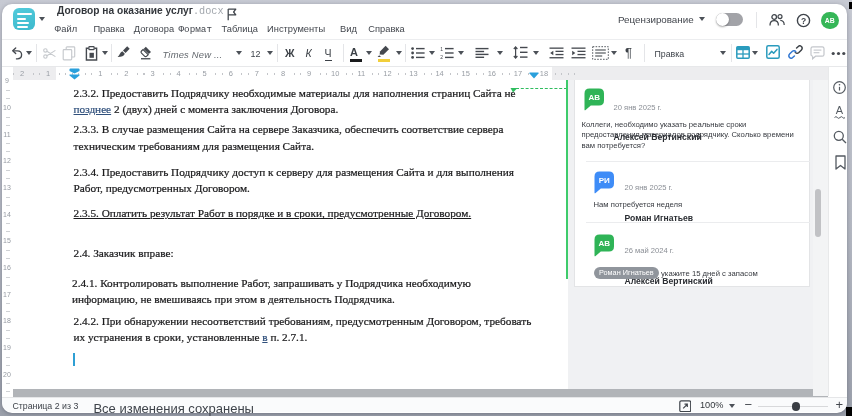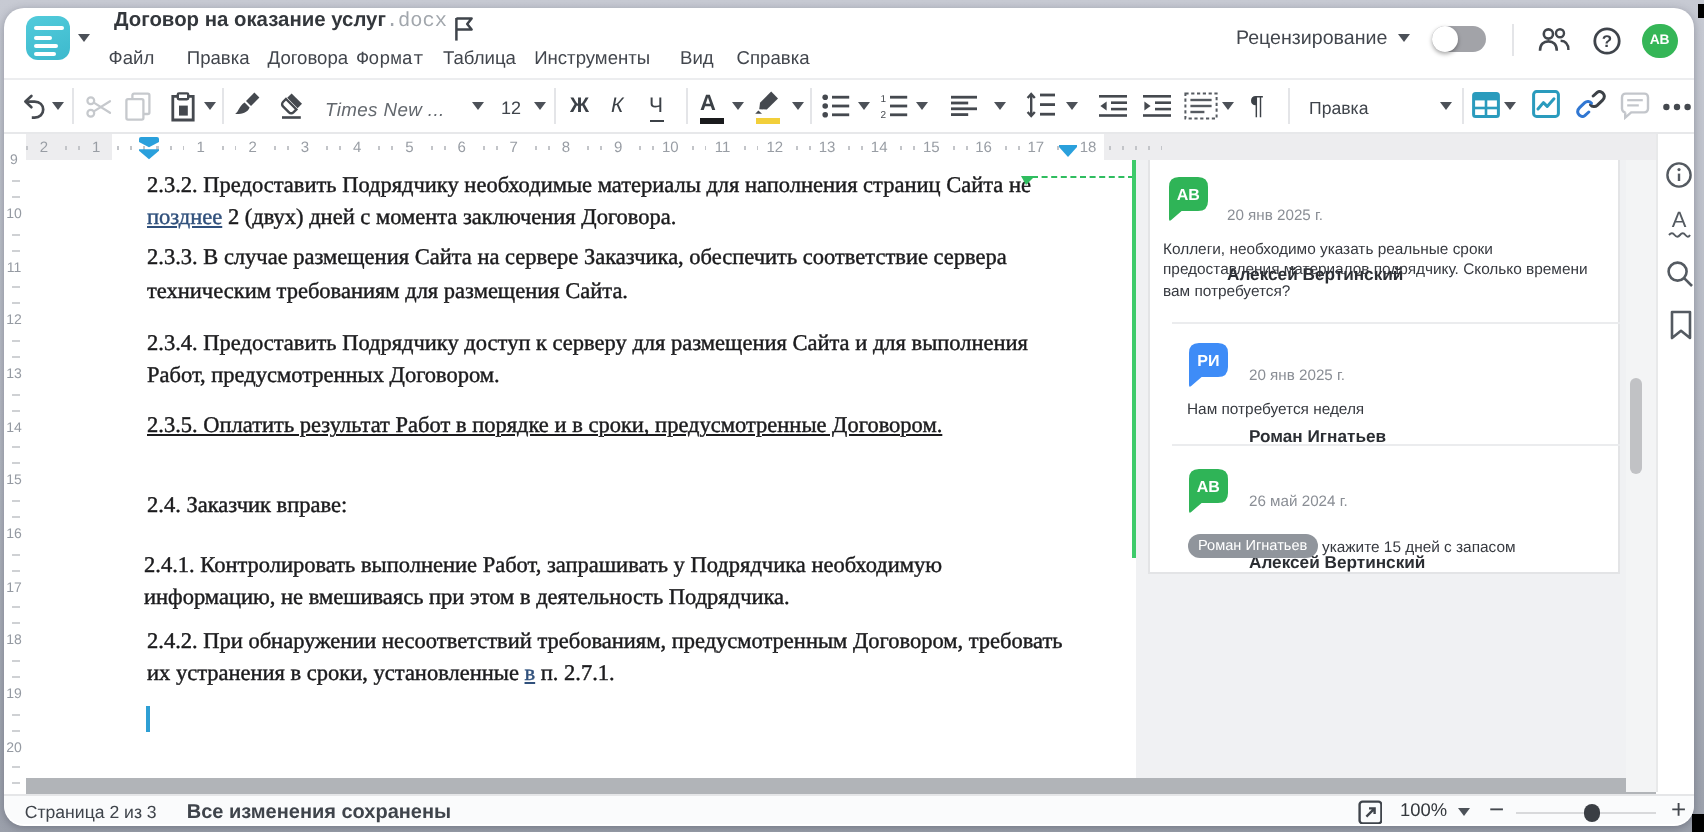--- a/index.html
+++ b/index.html
@@ -316,21 +316,21 @@
 </svg>
 <svg class="abs" style="left:832.5px;top:129.5px;" width="14" height="14" viewBox="0 0 14 14">
 <circle cx="5.8" cy="5.8" r="4.5" fill="none" stroke="#545a61" stroke-width="1.3"></circle>
 <line x1="9.2" y1="9.2" x2="13" y2="13" stroke="#545a61" stroke-width="1.3"></line>
 </svg>
 <svg class="abs" style="left:834.5px;top:154.5px;" width="11" height="15" viewBox="0 0 11 15">
 <path d="M1 1 H10 V14 L5.5 10.4 L1 14 Z" fill="none" stroke="#545a61" stroke-width="1.3" stroke-linejoin="round"></path>
 </svg>
 <div class="abs" style="left:1.5px;top:397.2px;width:845.5px;height:15.3px;background:#fafbfc;border-top:1px solid #e5e6e8;box-sizing:border-box;border-radius:0 0 10px 10px;"></div>
 <div class="abs" style="left:12.4px;top:400.9px;font-size:8.8px;color:#3f444b;">Страница 2 из 3</div>
-<div class="abs" style="left:93.4px;top:400.9px;font-size:10px;color:#3f444b;font-weight:bold;">Все изменения сохранены</div>
+<div class="abs" style="left:93.4px;top:400.9px;font-size:13px;color:#3f444b;">Все изменения сохранены</div>
 <svg class="abs" style="left:678.5px;top:399.5px;" width="12.5" height="12.5" viewBox="0 0 12.5 12.5">
 <rect x="0.8" y="0.8" width="10.9" height="10.9" rx="1.5" fill="none" stroke="#3f444b" stroke-width="1.2"></rect>
 <path d="M4.2 8.3 L8.2 4.3 M8.3 7 V4.2 H5.5" fill="none" stroke="#3f444b" stroke-width="1.2"></path>
 </svg>
 <div class="abs" style="left:700px;top:400.2px;font-size:9.2px;color:#33373c;">100%</div>
 <div class="abs caret" style="left:728.5px;top:403.5px;"></div>
 <div class="abs" style="left:744.5px;top:397px;font-size:13px;color:#44484e;">−</div>
 <div class="abs" style="left:758px;top:405.6px;width:70px;height:1.6px;background:#d8d9db;"></div>
 <div class="abs" style="left:791.5px;top:402px;width:8.6px;height:8.6px;border-radius:50%;background:#3a3e44;"></div>
 <div class="abs" style="left:835.5px;top:397px;font-size:13px;color:#44484e;">+</div>

